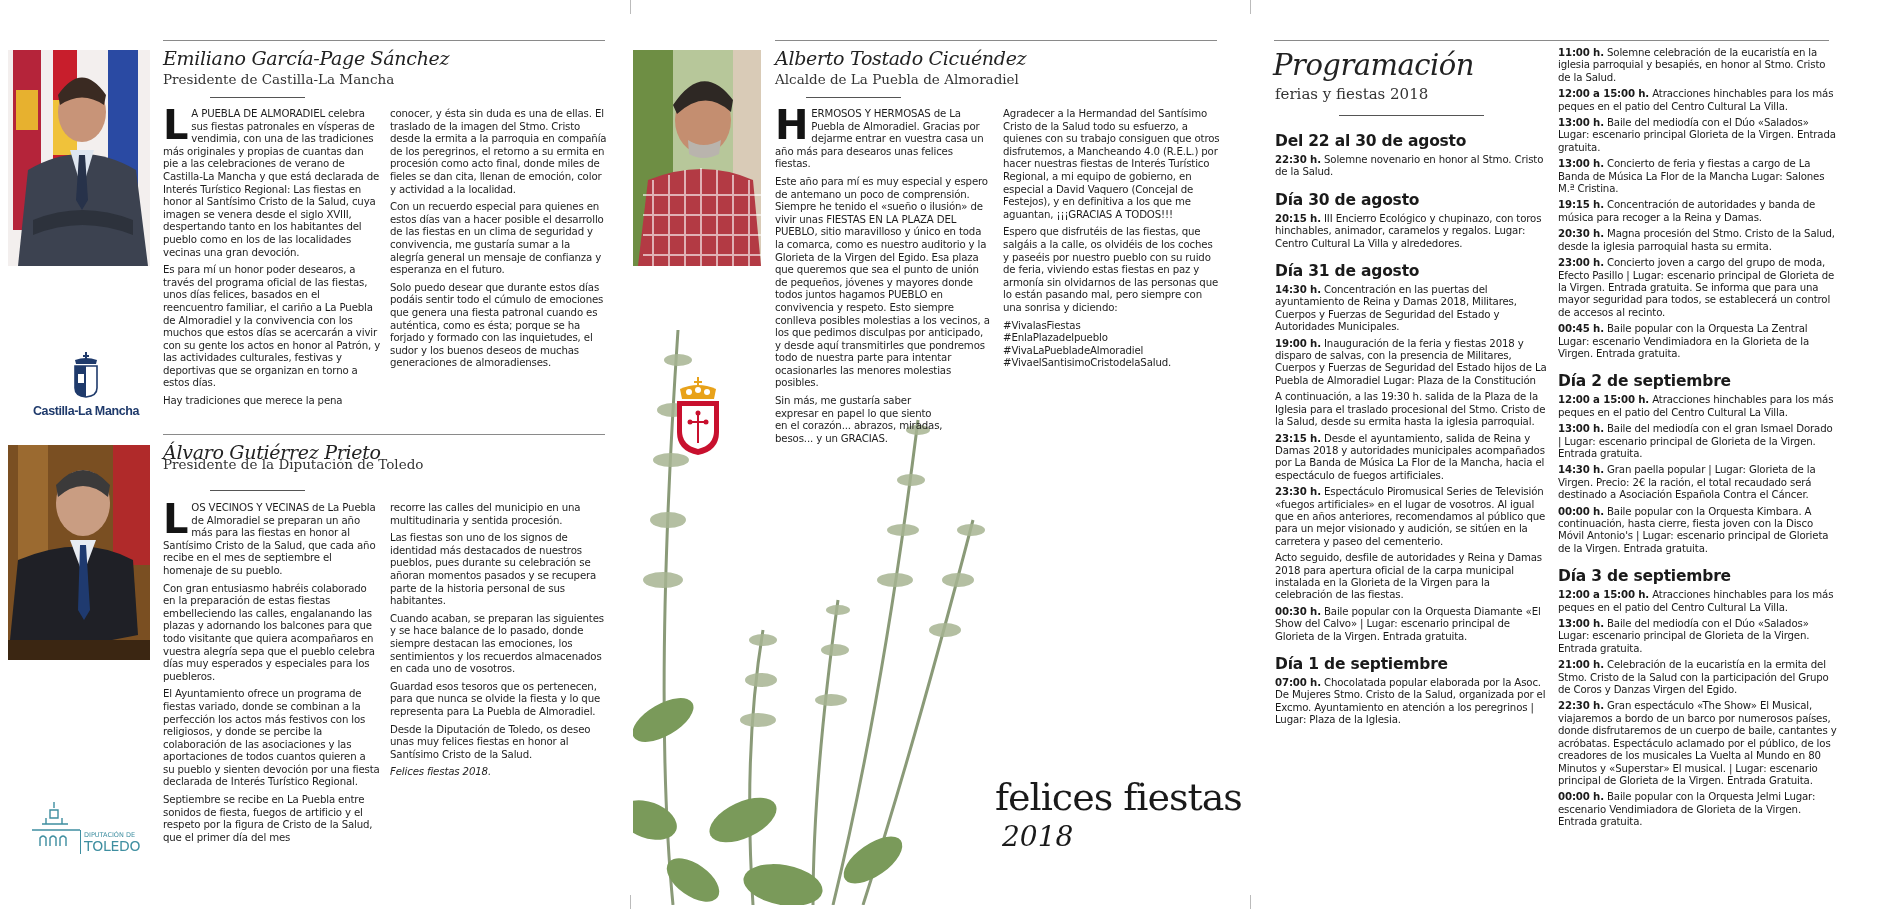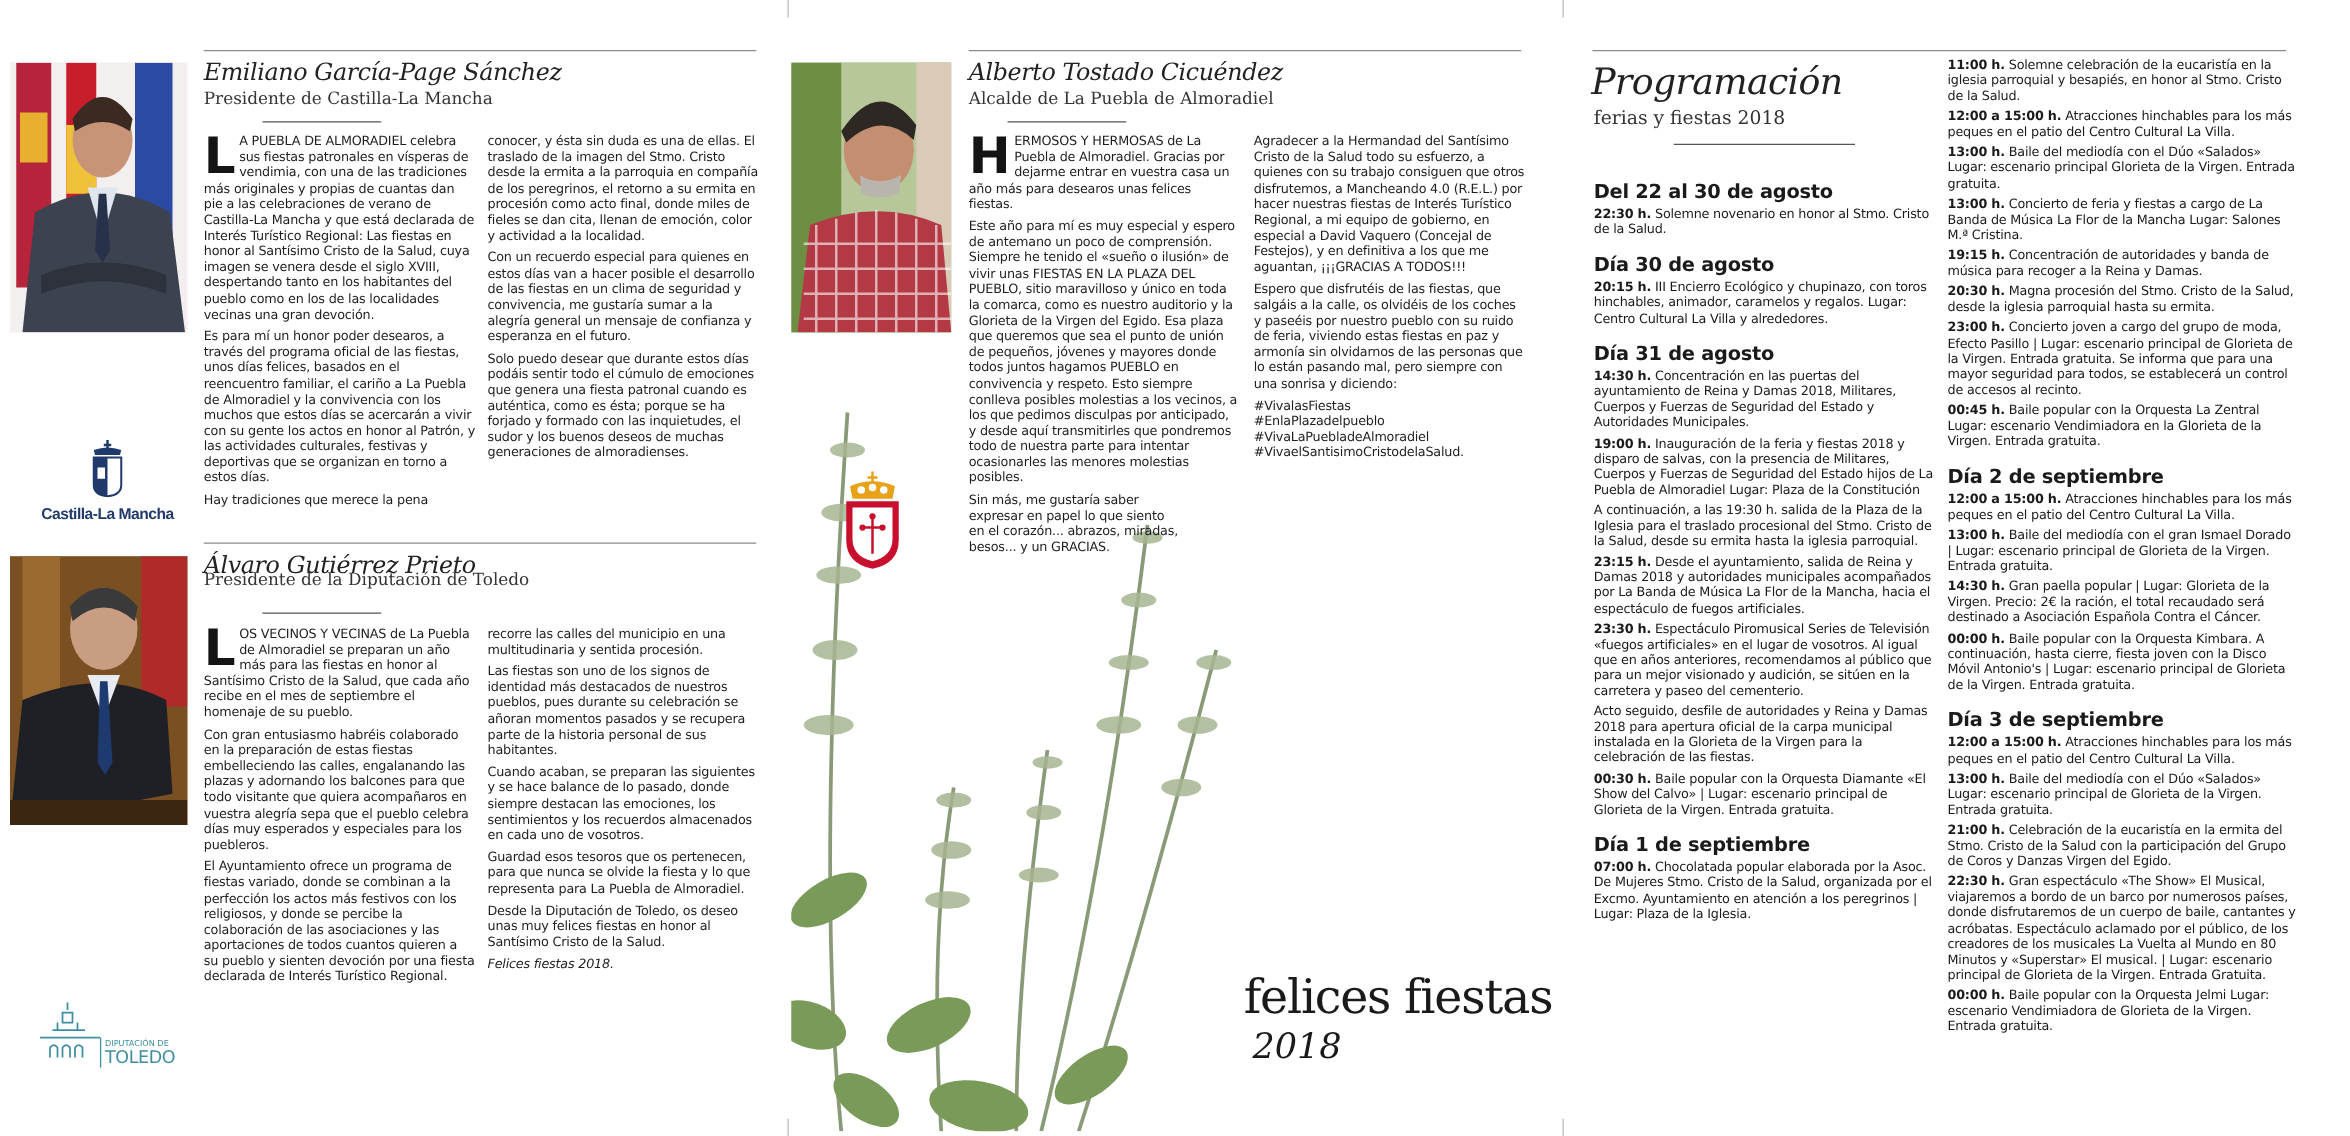--- a/index.html
+++ b/index.html
@@ -12,21 +12,21 @@
 .name{font-family:"DejaVu Serif",serif;font-style:italic;font-size:19px;color:#222;letter-spacing:-.3px;white-space:nowrap}
 .role{font-family:"DejaVu Serif",serif;font-size:13.5px;color:#333;white-space:nowrap}
 .body{font-size:10.2px;line-height:12.6px;color:#1e1e1e;letter-spacing:-.15px}
 .body p{margin-bottom:5px}
 .drop{float:left;font-size:40px;line-height:34px;font-weight:bold;color:#141414;margin:0 3px 0 0;height:34px;font-family:"DejaVu Sans",sans-serif}
 .col{position:absolute}
 .it{font-style:italic}
 .prog-title{font-family:"DejaVu Serif",serif;font-style:italic;font-size:29px;color:#222;letter-spacing:-.5px}
 .prog-sub{font-family:"DejaVu Serif",serif;font-size:15px;color:#333}
 .day{font-size:15.5px;font-weight:bold;color:#1a1a1a;margin:12px 0 4px;letter-spacing:-.2px}
-.day.first{margin-top:12px}
+.day.first{margin-top:0}
 .ev{font-size:10.2px;line-height:12.4px;margin-bottom:4px;letter-spacing:-.15px}
 .ev .t{font-weight:bold}
 .photo{position:absolute;overflow:hidden}
 .felices{font-family:"DejaVu Serif",serif;font-size:38px;color:#1a1a1a;letter-spacing:-1px;white-space:nowrap}
 .felyear{font-family:"DejaVu Serif",serif;font-style:italic;font-size:28px;color:#1a1a1a}
 </style>
 </head>
 <body>
 
 <div class="crop" style="left:630px;top:0"></div>
@@ -95,20 +95,21 @@
 
   <div class="rule" style="left:163px;top:434px;width:442px"></div>
   <div class="abs name" style="left:163px;top:441px">Álvaro Gutiérrez Prieto</div>
   <div class="abs role" style="left:163px;top:456px">Presidente de la Diputación de Toledo</div>
   <div class="shortrule" style="left:210px;top:490px;width:95px"></div>
 
   <div class="col body" style="left:163px;top:502px;width:217px">
     <p><span class="drop">L</span><span>OS VECINOS Y VECINAS de La Puebla de Almoradiel se preparan un año más para las fiestas en honor al Santísimo Cristo de la Salud, que cada año recibe en el mes de septiembre el homenaje de su pueblo.</span></p>
     <p>Con gran entusiasmo habréis colaborado en la preparación de estas fiestas embelleciendo las calles, engalanando las plazas y adornando los balcones para que todo visitante que quiera acompañaros en vuestra alegría sepa que el pueblo celebra días muy esperados y especiales para los puebleros.</p>
     <p>El Ayuntamiento ofrece un programa de fiestas variado, donde se combinan a la perfección los actos más festivos con los religiosos, y donde se percibe la colaboración de las asociaciones y las aportaciones de todos cuantos quieren a su pueblo y sienten devoción por una fiesta declarada de Interés Turístico Regional.</p>
+    <p>Septiembre se recibe en La Puebla entre sonidos de fiesta, fuegos de artificio y el respeto por la figura de Cristo de la Salud, que el primer día del mes</p>
   </div>
   <div class="col body" style="left:390px;top:502px;width:217px">
     <p>recorre las calles del municipio en una multitudinaria y sentida procesión.</p>
     <p>Las fiestas son uno de los signos de identidad más destacados de nuestros pueblos, pues durante su celebración se añoran momentos pasados y se recupera parte de la historia personal de sus habitantes.</p>
     <p>Cuando acaban, se preparan las siguientes y se hace balance de lo pasado, donde siempre destacan las emociones, los sentimientos y los recuerdos almacenados en cada uno de vosotros.</p>
     <p>Guardad esos tesoros que os pertenecen, para que nunca se olvide la fiesta y lo que representa para La Puebla de Almoradiel.</p>
     <p>Desde la Diputación de Toledo, os deseo unas muy felices fiestas en honor al Santísimo Cristo de la Salud.</p>
     <p class="it">Felices fiestas 2018.</p>
   </div>
 

